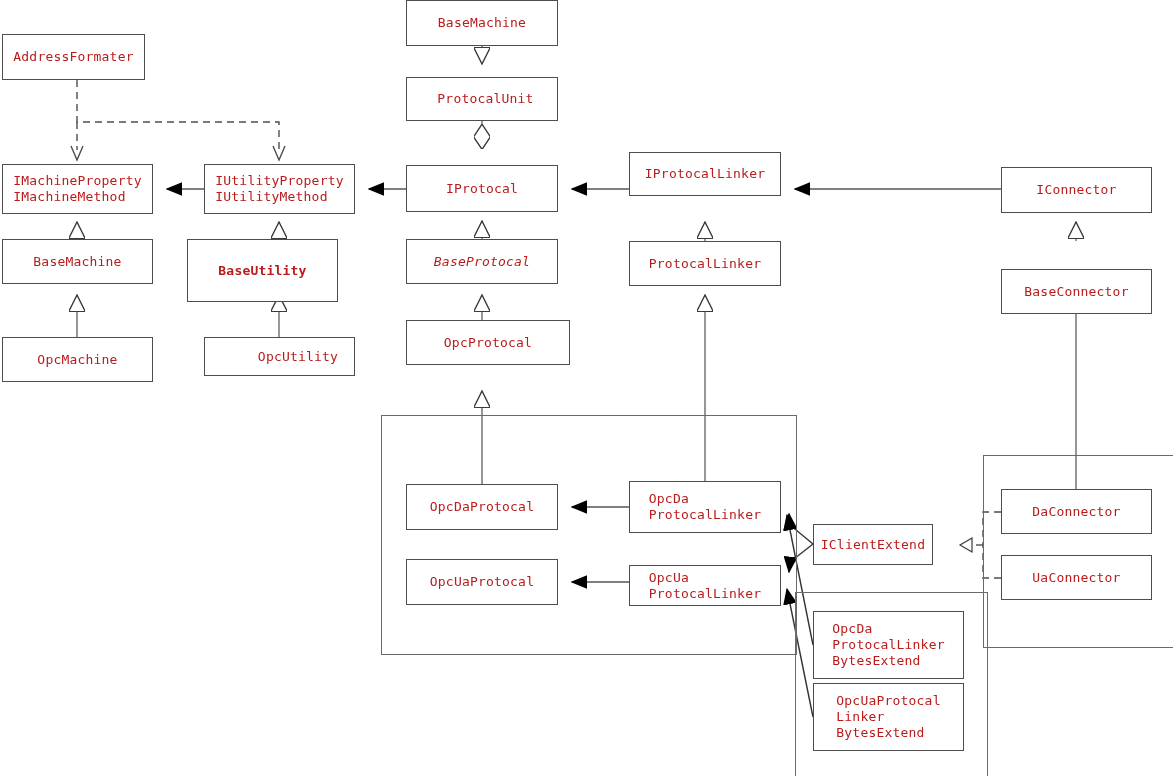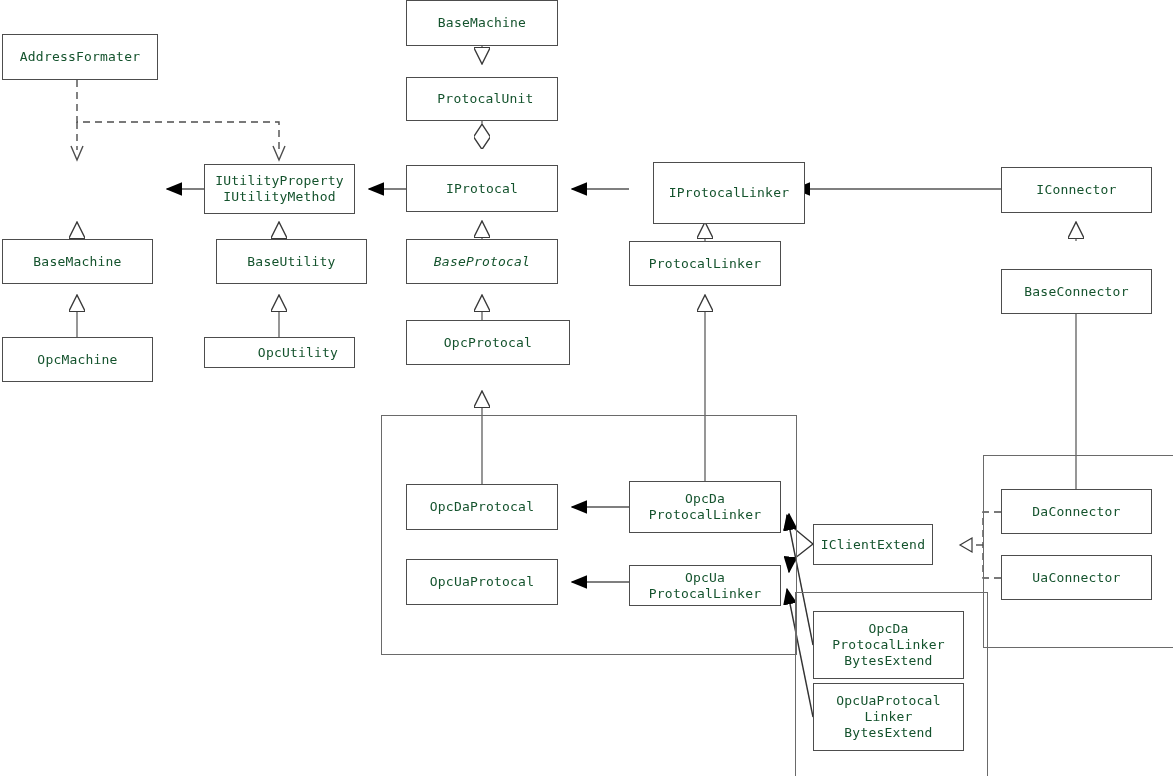--- a/index.html
+++ b/index.html
@@ -1,21 +1,21 @@
 <!DOCTYPE html>
 <html><head>
 <meta charset="utf-8">
 <style>
   html,body{margin:0;padding:0;background:#ffffff;}
   body{font-family:"DejaVu Sans Mono","Liberation Mono",monospace;}
   #canvas{position:relative;width:1173px;height:776px;background:#ffffff;overflow:hidden;}
   svg.edges{position:absolute;left:0;top:0;width:1173px;height:776px;pointer-events:none;}
   .node{position:absolute;box-sizing:border-box;border:1px solid #4d4d4d;background:#ffffff;
-        display:flex;align-items:center;justify-content:center;text-align:center;
-        font-size:13px;line-height:16px;color:#14532d;letter-spacing:.2px;white-space:pre-line;}
+        display:flex;align-items:center;justify-content:center;
+        font-size:13px;line-height:16px;color:#b91c1c;letter-spacing:.2px;white-space:pre-line;}
   .group{position:absolute;box-sizing:border-box;border:1px solid #6a6a6a;background:transparent;}
   .lbl{display:block;}
 </style>
 </head>
 <body>
 
 <div id="canvas">
 
   <svg class="edges" viewBox="0 0 1173 776" xmlns="http://www.w3.org/2000/svg">
     <defs>
@@ -90,61 +90,65 @@
     </g>
     <g>
       <path d="M972,538 L960,545 L972,552 z" fill="#fff" stroke="#3a3a3a" stroke-width="1.2"></path>
     </g>
   </svg>
 
   <div class="group" style="left:381px;top:415px;width:416px;height:240px;"></div>
   <div class="group" style="left:983px;top:455px;width:210px;height:193px;"></div>
   <div class="group" style="left:795px;top:592px;width:193px;height:190px;"></div>
 
-  <div class="node" style="left:2px;top:34px;width:156px;height:46px;">
+  <div class="node" style="left:2px;top:34px;width:143px;height:46px;">
     <span class="lbl">AddressFormater</span>
   </div>
   <div class="node" style="left:406px;top:0px;width:152px;height:46px;">
     <span class="lbl">BaseMachine</span>
   </div>
   <div class="node" style="left:406px;top:77px;width:152px;height:44px;padding-left:7px;">
     <span class="lbl">ProtocalUnit</span>
   </div>
+  <div class="node" style="left:2px;top:164px;width:151px;height:50px;">
+    <span class="lbl">IMachineProperty
+IMachineMethod</span>
+  </div>
   <div class="node" style="left:204px;top:164px;width:151px;height:50px;">
     <span class="lbl">IUtilityProperty
 IUtilityMethod</span>
   </div>
   <div class="node" style="left:406px;top:165px;width:152px;height:47px;">
     <span class="lbl">IProtocal</span>
   </div>
-  <div class="node" style="left:629px;top:162px;width:152px;height:62px;margin-left:24px;">
+  <div class="node" style="left:629px;top:152px;width:152px;height:44px;">
     <span class="lbl">IProtocalLinker</span>
   </div>
   <div class="node" style="left:1001px;top:167px;width:151px;height:46px;">
     <span class="lbl">IConnector</span>
   </div>
   <div class="node" style="left:2px;top:239px;width:151px;height:45px;">
     <span class="lbl">BaseMachine</span>
   </div>
-  <div class="node" style="left:216px;top:239px;width:151px;height:45px;">
+  <div class="node" style="left:187px;top:239px;width:151px;height:63px;font-weight:bold;">
     <span class="lbl">BaseUtility</span>
   </div>
   <div class="node" style="left:406px;top:239px;width:152px;height:45px;font-style:italic;">
     <span class="lbl">BaseProtocal</span>
   </div>
   <div class="node" style="left:629px;top:241px;width:152px;height:45px;">
     <span class="lbl">ProtocalLinker</span>
   </div>
   <div class="node" style="left:1001px;top:241px;width:151px;height:45px;margin-top:28px;">
     <span class="lbl">BaseConnector</span>
   </div>
   <div class="node" style="left:2px;top:337px;width:151px;height:45px;">
     <span class="lbl">OpcMachine</span>
   </div>
-  <div class="node" style="left:204px;top:337px;width:151px;height:31px;padding-left:37px;">
+  <div class="node" style="left:204px;top:337px;width:151px;height:39px;padding-left:37px;">
     <span class="lbl">OpcUtility</span>
   </div>
   <div class="node" style="left:406px;top:320px;width:164px;height:45px;">
     <span class="lbl">OpcProtocal</span>
   </div>
   <div class="node" style="left:406px;top:484px;width:152px;height:46px;">
     <span class="lbl">OpcDaProtocal</span>
   </div>
   <div class="node" style="left:406px;top:559px;width:152px;height:46px;">
     <span class="lbl">OpcUaProtocal</span>

